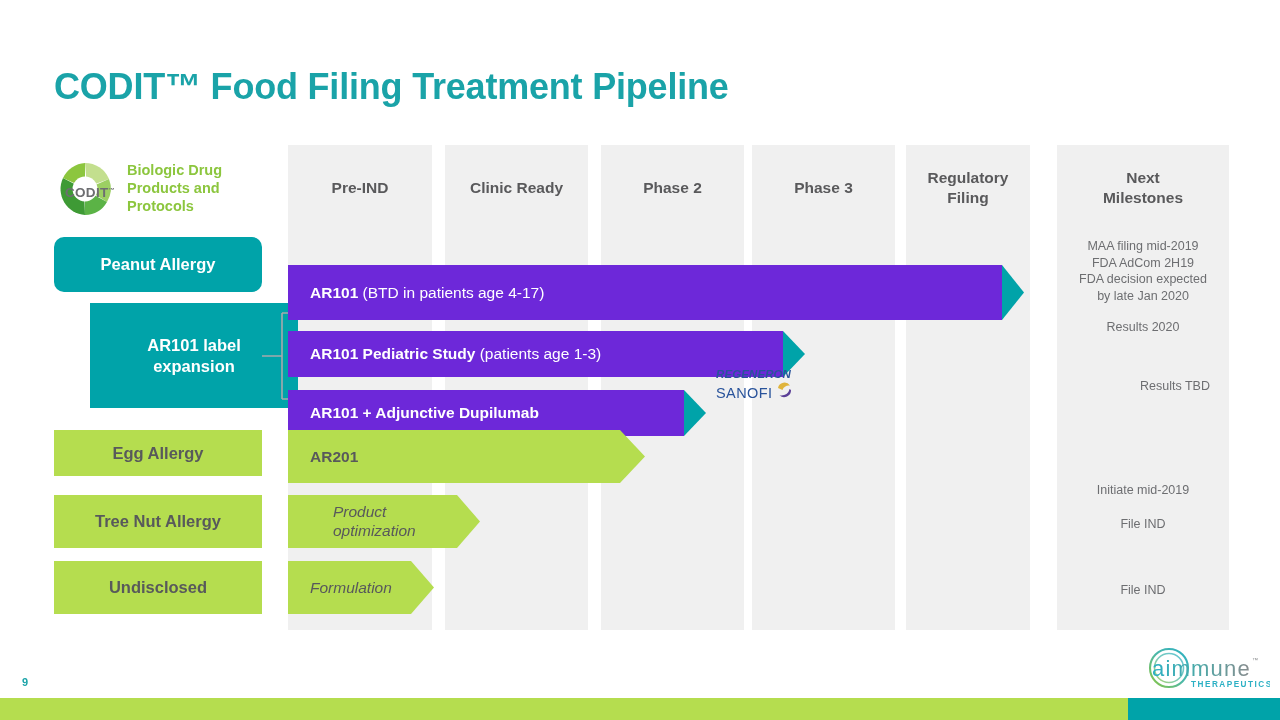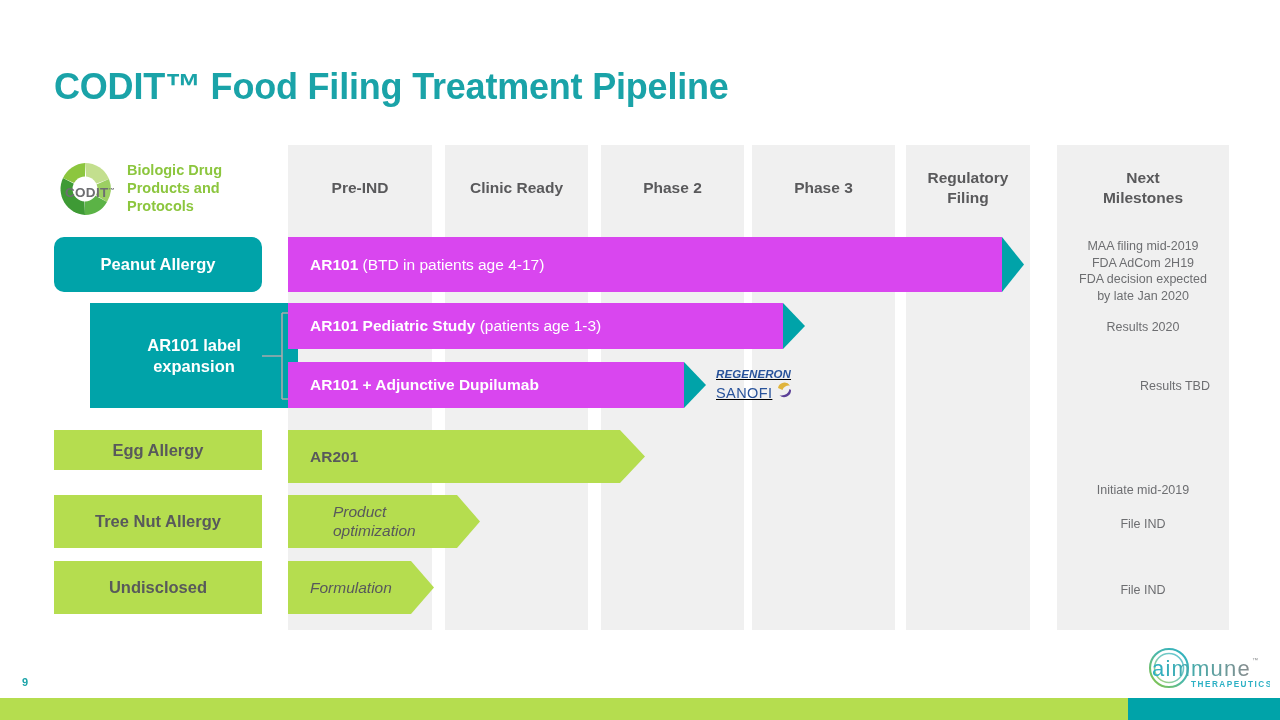--- a/index.html
+++ b/index.html
@@ -116,21 +116,21 @@
   
   .bar {
     position: absolute;
     display: flex;
     align-items: center;
     box-sizing: border-box;
     padding-left: 22px;
     font-size: 15.5px;
     white-space: nowrap;
   }
-  .bar.teal { background: #d946ef; color: #ffffff; }
+  .bar.teal { background: #6d28d9; color: #ffffff; margin-top: 28px; }
   .bar.green { background: #b5dd4f; color: #58595b; }
   .bar .strong { font-weight: bold; }
   .bar .light { font-weight: normal; }
   .bar .ital { font-style: italic; }
   .bar .wrap { white-space: normal; line-height: 1.22; }
 
   
   .arrowhead {
     position: absolute;
     top: 0;
@@ -157,21 +157,20 @@
     color: #6d6e71;
     line-height: 1.33;
   }
 
   
   .partner {
     position: absolute;
     left: 716px;
     top: 368px;
     width: 92px;
-    text-decoration: underline;
   }
   .partner .regeneron {
     font-size: 11.5px;
     font-weight: bold;
     font-style: italic;
     color: #29539b;
     letter-spacing: 0.1px;
     line-height: 1.15;
   }
   .partner .sanofi-row {
@@ -289,21 +288,21 @@
     <span>Peanut Allergy</span>
   </div>
 
   <div class="rowlabel teal" style="top:303px;height:105px;margin-left:36px;">
     <div>
       <div>AR101 label</div>
       <div>expansion</div>
     </div>
   </div>
 
-  <div class="rowlabel green" style="top:430px;height:40px;">
+  <div class="rowlabel green" style="top:430px;height:46px;">
     <span>Egg Allergy</span>
   </div>
 
   <div class="rowlabel green" style="top:495px;height:53px;">
     <span>Tree Nut Allergy</span>
   </div>
 
   <div class="rowlabel green" style="top:561px;height:53px;">
     <span>Undisclosed</span>
   </div>

